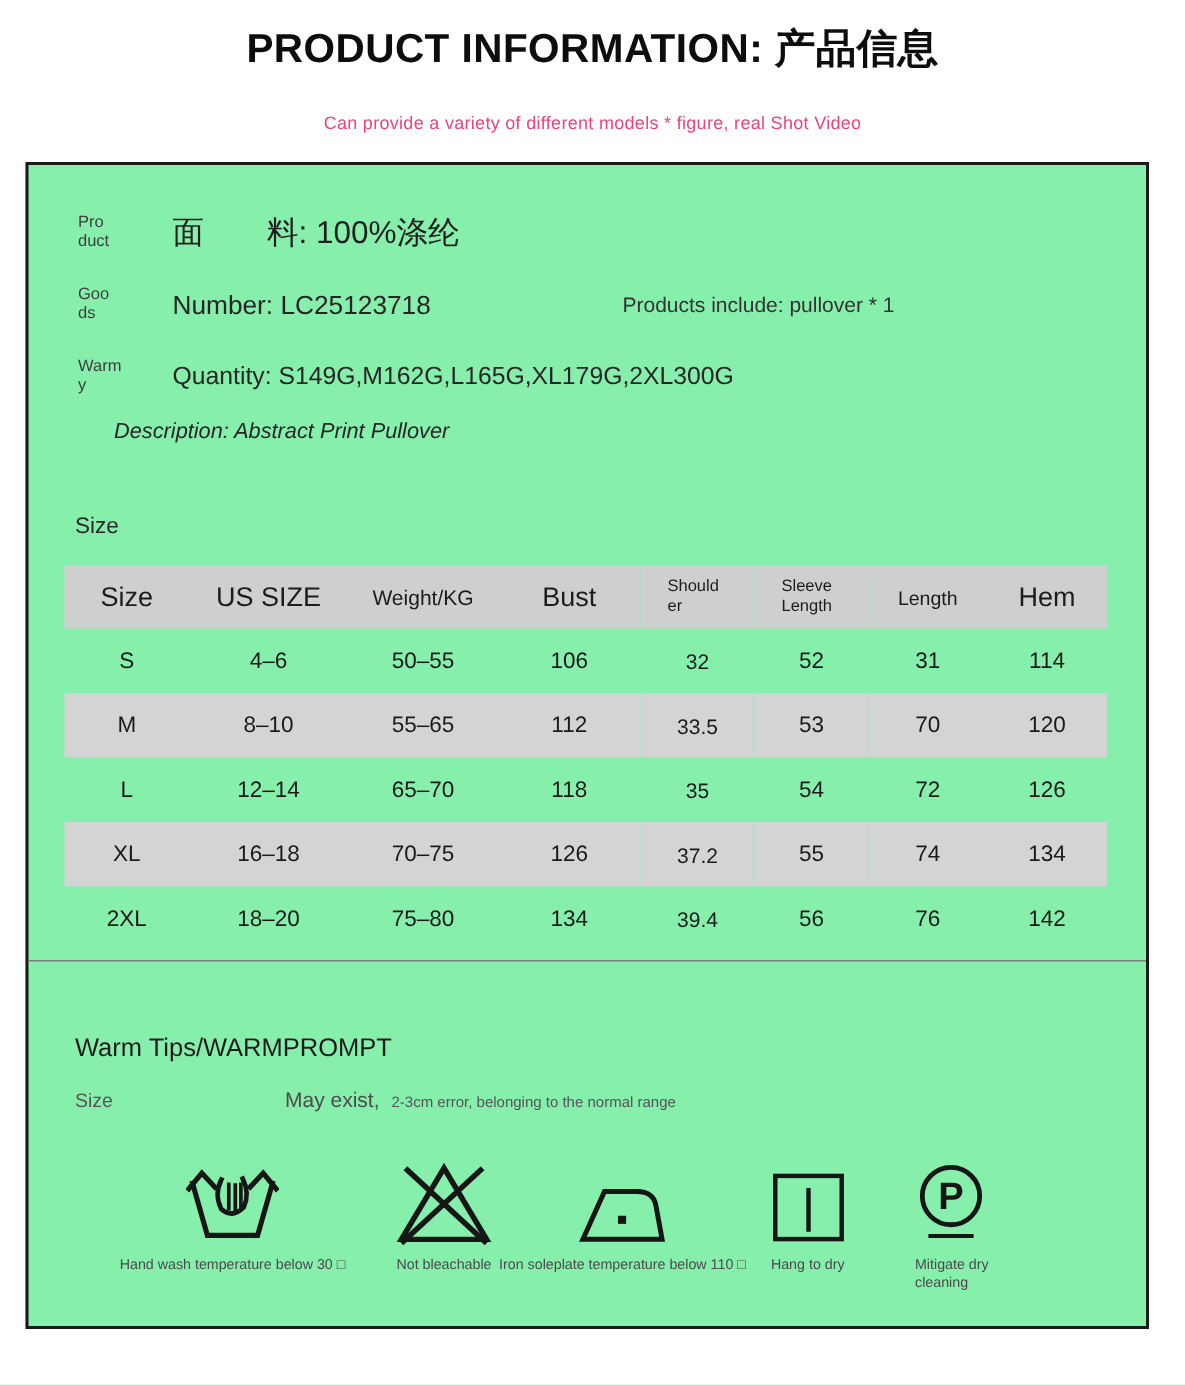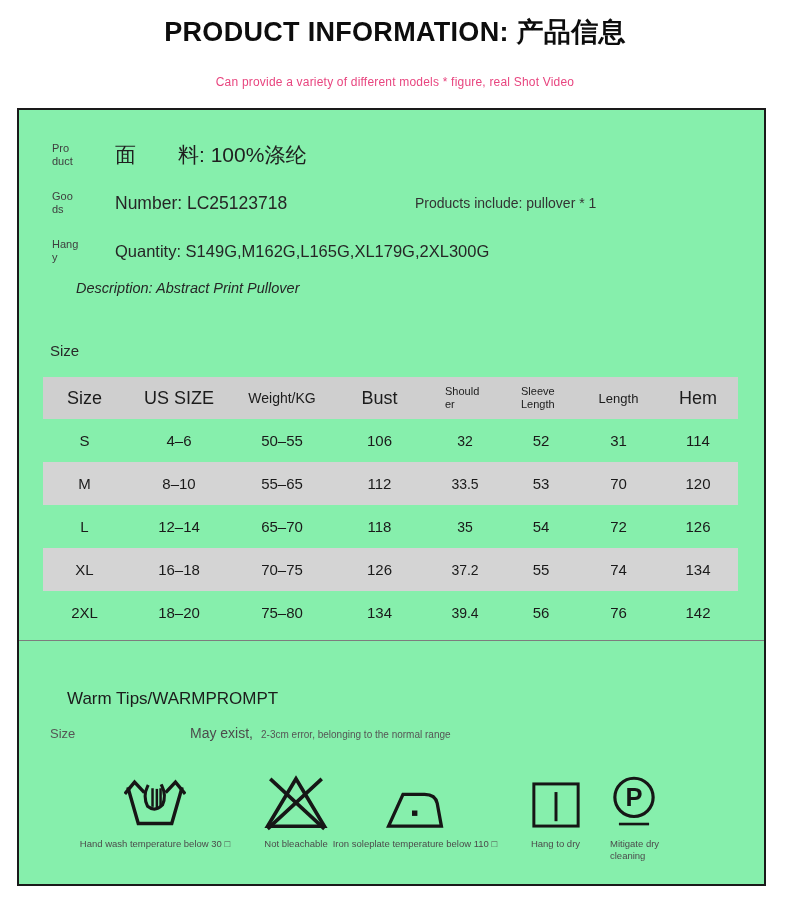--- a/index.html
+++ b/index.html
@@ -65,33 +65,33 @@
   .size-table tbody tr:nth-child(even) { background: #d4d4d4; }
   .size-table tbody td { font-size: 15px; color: #1a1a1a; }
   .size-table tbody td:nth-child(5) { font-size: 14px; }
   .col1 { width: 83px; } .col2 { width: 106px; } .col3 { width: 100px; }
   .col4 { width: 95px; } .col5 { width: 76px; } .col6 { width: 76px; }
   .col7 { width: 79px; } .col8 { width: 80px; }
 
   .divider { margin-top: 6px; border-top: 1px solid #7d7d7d; height: 0; }
 
   
-  .warm-heading { margin-top: 48px; padding-left: 48px; font-size: 17px; color: #1c1c1c; height: 20px; }
+  .warm-heading { margin-top: 48px; padding-left: 31px; font-size: 17px; color: #1c1c1c; height: 20px; }
   .tips-row { margin-top: 16px; padding-left: 31px; display: flex; align-items: baseline; }
   .tips-size { font-size: 13px; color: #555; width: 140px; }
   .tips-note { font-size: 14px; color: #4c4c4c; }
   .tips-detail { font-size: 10px; color: #555; margin-left: 8px; }
 
   
   .care-area { position: relative; margin-top: 24px; height: 100px; }
   .care-item { position: absolute; top: 0; text-align: center; }
   .ci-1 { left: 51px;  width: 170px; }
   .ci-2 { left: 232px; width: 90px; }
   .ci-3 { left: 306px; width: 180px; }
-  .ci-4 { left: 484px; width: 105px; }
+  .ci-4 { left: 467px; width: 105px; }
   .ci-5 { left: 572px; width: 85px; }
   .icon-slot { height: 66px; display: flex; align-items: flex-end; justify-content: center; }
   .care-caption { margin-top: 7px; font-size: 9.5px; color: #4b4b4b; line-height: 1.3; white-space: nowrap; }
   .ci-5 .care-caption { white-space: pre-line; text-align: left; padding-left: 19px; }
   .care-svg { stroke: #161616; fill: none; stroke-width: 5.5; }
 </style>
 </head>
 <body>
 
 <div class="page">
@@ -109,21 +109,21 @@
 duct</div>
         <div class="fabric">面　　料: 100%涤纶</div>
       </div>
       <div class="info-row r2">
         <div class="mini-label prewrap">Goo
 ds</div>
         <div class="v-number">Number: LC25123718</div>
         <div class="products-include">Products include: pullover * 1</div>
       </div>
       <div class="info-row r3">
-        <div class="mini-label prewrap">Hang
+        <div class="mini-label prewrap">Warm
 y</div>
         <div class="v-qty" style="grid-column: 2 / span 2;">Quantity: S149G,M162G,L165G,XL179G,2XL300G</div>
       </div>
       <div class="description">Description: Abstract Print Pullover</div>
     </div>
 
     <div class="size-label">Size</div>
 
     <table class="size-table">
       <colgroup>

